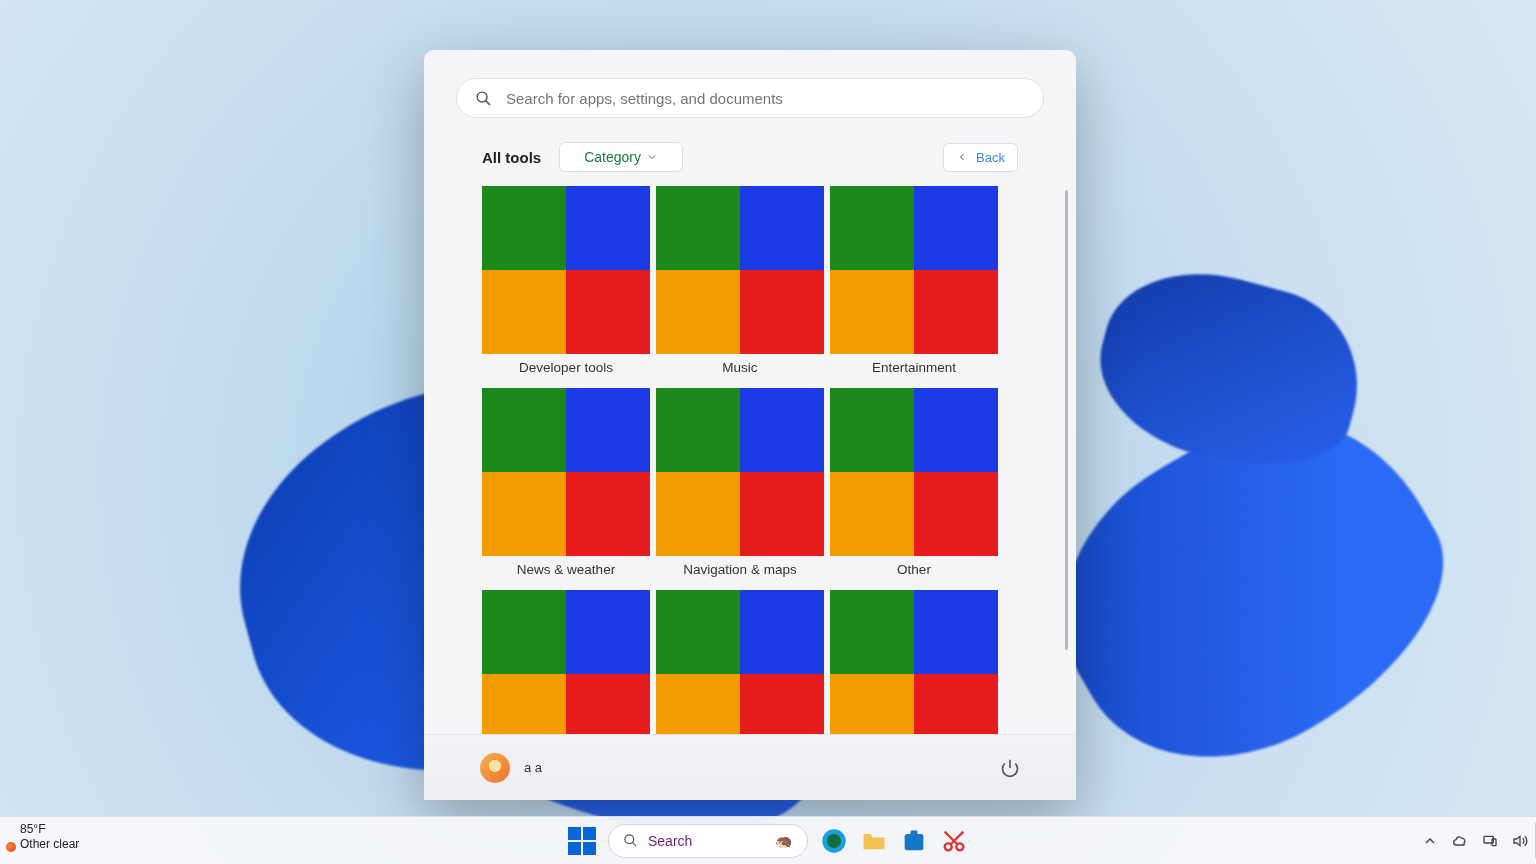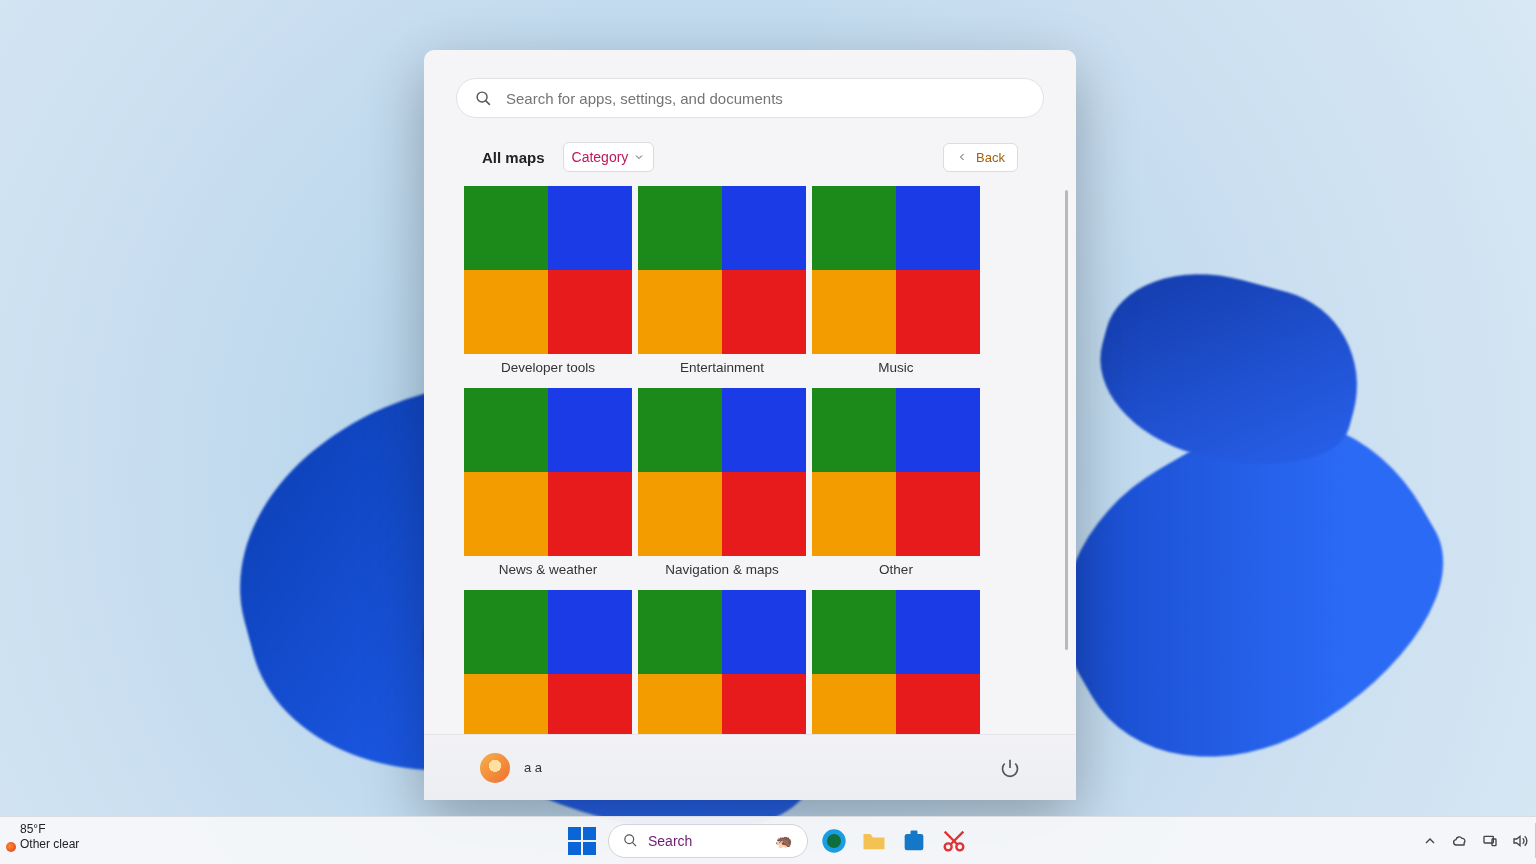--- a/index.html
+++ b/index.html
@@ -27,33 +27,33 @@
     background:#fff; border:1px solid #e2e2e6; border-radius:26px;
     height:40px; padding:0 18px;
   }
   .search input { border:none; outline:none; flex:1; font-size:15px; color:#333; background:transparent; }
   .search svg { width:17px; height:17px; stroke:#555; }
 
   .header-row { display:flex; align-items:center; padding:14px 58px 6px; gap:18px; }
   .allapps { font-weight:600; font-size:15px; color:#222; }
   .dropdown {
     display:flex; align-items:center; gap:5px; background:#fff;
-    border:1px solid #dcdce0; border-radius:6px; padding:6px 8px;
-    font-size:14px; color:#be185d; cursor:pointer;
+    border:1px solid #dcdce0; border-radius:6px; padding:6px 24px;
+    font-size:14px; color:#15803d; cursor:pointer;
   }
   .dropdown svg { width:12px; height:12px; stroke:#555; }
   .spacer { flex:1; }
   .back {
     display:flex; align-items:center; gap:8px; background:#fff;
     border:1px solid #dcdce0; border-radius:6px; padding:6px 12px;
-    font-size:13px; color:#a16207; cursor:pointer;
+    font-size:13px; color:#3b82f6; cursor:pointer;
   }
   .back svg { width:12px; height:12px; stroke:#555; }
 
-  .grid-scroll { flex:1; overflow:hidden; position:relative; padding:8px 42px 0 40px; }
+  .grid-scroll { flex:1; overflow:hidden; position:relative; padding:8px 42px 0 58px; }
   .grid { display:grid; grid-template-columns:repeat(3,168px); gap:6px 6px; }
   .cat { display:flex; flex-direction:column; align-items:center; cursor:pointer; }
   .tile {
     width:168px; height:168px; display:grid; grid-template-columns:1fr 1fr; grid-template-rows:1fr 1fr;
   }
   .q1{ background:#1b8a1b; } .q2{ background:#1a3be6; } .q3{ background:#f29c00; } .q4{ background:#e71b1b; }
   .cat-label { font-size:13.5px; color:#333; margin:6px 0 4px; min-height:18px; }
   .scrollbar { position:absolute; right:8px; top:12px; width:3px; height:460px; background:#b8b8be; border-radius:2px; }
 
   .footer {
@@ -99,21 +99,21 @@
     <div class="search">
       <svg viewBox="0 0 24 24" fill="none" stroke-width="2">
           <circle cx="10" cy="10" r="7"></circle>
           <line x1="21" y1="21" x2="15" y2="15"></line>
         </svg>
       <input placeholder="Search for apps, settings, and documents" style="">
     </div>
   </div>
 
   <div class="header-row">
-    <div class="allapps">All maps</div>
+    <div class="allapps">All tools</div>
     <div class="dropdown">
       <span>Category</span>
       <svg viewBox="0 0 24 24" fill="none" stroke-width="2">
           <polyline points="6 9 12 15 18 9"></polyline>
         </svg>
     </div>
     <div class="spacer"></div>
     <div class="back">
       <svg viewBox="0 0 24 24" fill="none" stroke-width="2">
           <polyline points="15 18 9 12 15 6"></polyline>
@@ -133,30 +133,30 @@
           </div>
           <div class="cat-label">Developer tools</div>
         </div>
       <div class="cat">
           <div class="tile">
             <div class="q1"></div>
             <div class="q2"></div>
             <div class="q3"></div>
             <div class="q4"></div>
           </div>
+          <div class="cat-label">Music</div>
+        </div>
+      <div class="cat">
+          <div class="tile">
+            <div class="q1"></div>
+            <div class="q2"></div>
+            <div class="q3"></div>
+            <div class="q4"></div>
+          </div>
           <div class="cat-label">Entertainment</div>
-        </div>
-      <div class="cat">
-          <div class="tile">
-            <div class="q1"></div>
-            <div class="q2"></div>
-            <div class="q3"></div>
-            <div class="q4"></div>
-          </div>
-          <div class="cat-label">Music</div>
         </div>
       <div class="cat">
           <div class="tile">
             <div class="q1"></div>
             <div class="q2"></div>
             <div class="q3"></div>
             <div class="q4"></div>
           </div>
           <div class="cat-label">News &amp; weather</div>
         </div>

